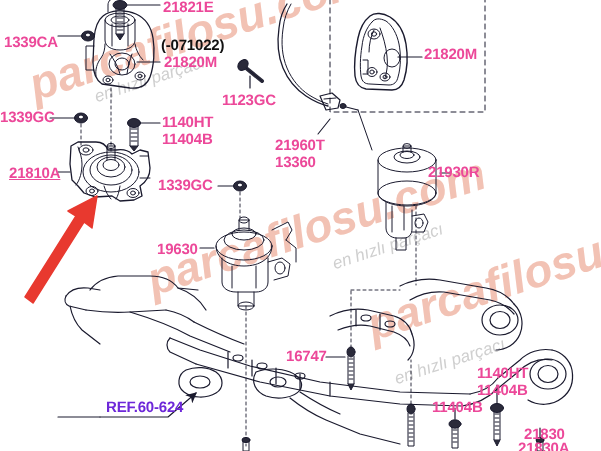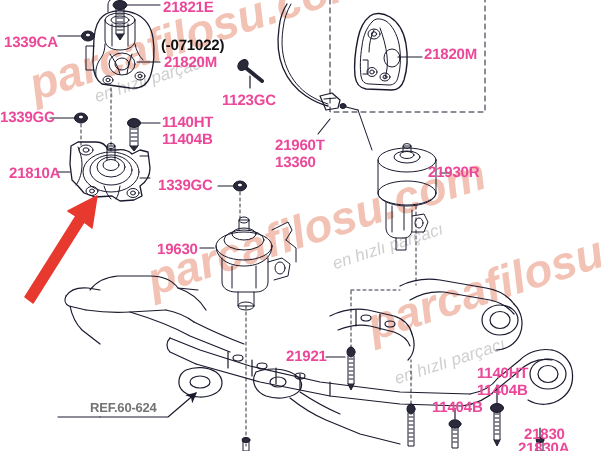--- a/index.html
+++ b/index.html
@@ -31,24 +31,25 @@
     white-space: nowrap;
     line-height: 16px;
     text-rendering: geometricPrecision;
   }
   .lbl.black {
     color: #111111;
     font-weight: bold;
     text-align: center;
   }
   .lbl.ref {
-    color: #737373;
-    font-size: 13px;
+    color: #6d28d9;
+    font-size: 15px;
     font-weight: bold;
     border-bottom: 0;
+    margin-left: 16px;
   }
   .wm {
     position: absolute;
     white-space: nowrap;
     pointer-events: none;
     font-family: "Liberation Sans", sans-serif;
     font-weight: bold;
     font-style: italic;
   }
   .wm-main {
@@ -368,25 +369,25 @@
       <div class="lbl" style="left: 4px; top: 35px;">1339CA</div>
       <div class="lbl black" style="left: 161px; top: 38px;">(-071022)</div>
       <div class="lbl" style="left: 164px; top: 55px;">21820M</div>
       <div class="lbl" style="left: 424px; top: 47px;">21820M</div>
       <div class="lbl" style="left: 222px; top: 93px;">1123GC</div>
       <div class="lbl" style="left: 0px; top: 110px;">1339GC</div>
       <div class="lbl" style="left: 162px; top: 115px;">1140HT</div>
       <div class="lbl" style="left: 162px; top: 132px;">11404B</div>
       <div class="lbl" style="left: 275px; top: 138px;">21960T</div>
       <div class="lbl" style="left: 275px; top: 155px;">13360</div>
-      <div class="lbl" style="left: 9px; top: 166px;">21810A</div>
+      <div class="lbl" style="left: 9px; top: 166px; text-decoration: underline;">21810A</div>
       <div class="lbl" style="left: 428px; top: 165px;">21930R</div>
       <div class="lbl" style="left: 158px; top: 178px;">1339GC</div>
       <div class="lbl" style="left: 157px; top: 242px;">19630</div>
-      <div class="lbl" style="left: 286px; top: 349px;">21921</div>
+      <div class="lbl" style="left: 286px; top: 349px;">16747</div>
       <div class="lbl" style="left: 477px; top: 366px;">1140HT</div>
       <div class="lbl" style="left: 477px; top: 383px;">11404B</div>
       <div class="lbl" style="left: 432px; top: 400px;">11404B</div>
       <div class="lbl" style="left: 518px; top: 409px; margin-top: 32px;">21830A</div>
       <div class="lbl" style="left: 524px; top: 427px; text-align: right;">21830</div>
       <div class="lbl ref" style="left: 90px; top: 400px;">REF.60-624</div>
     </div>
 
 </div>
 

